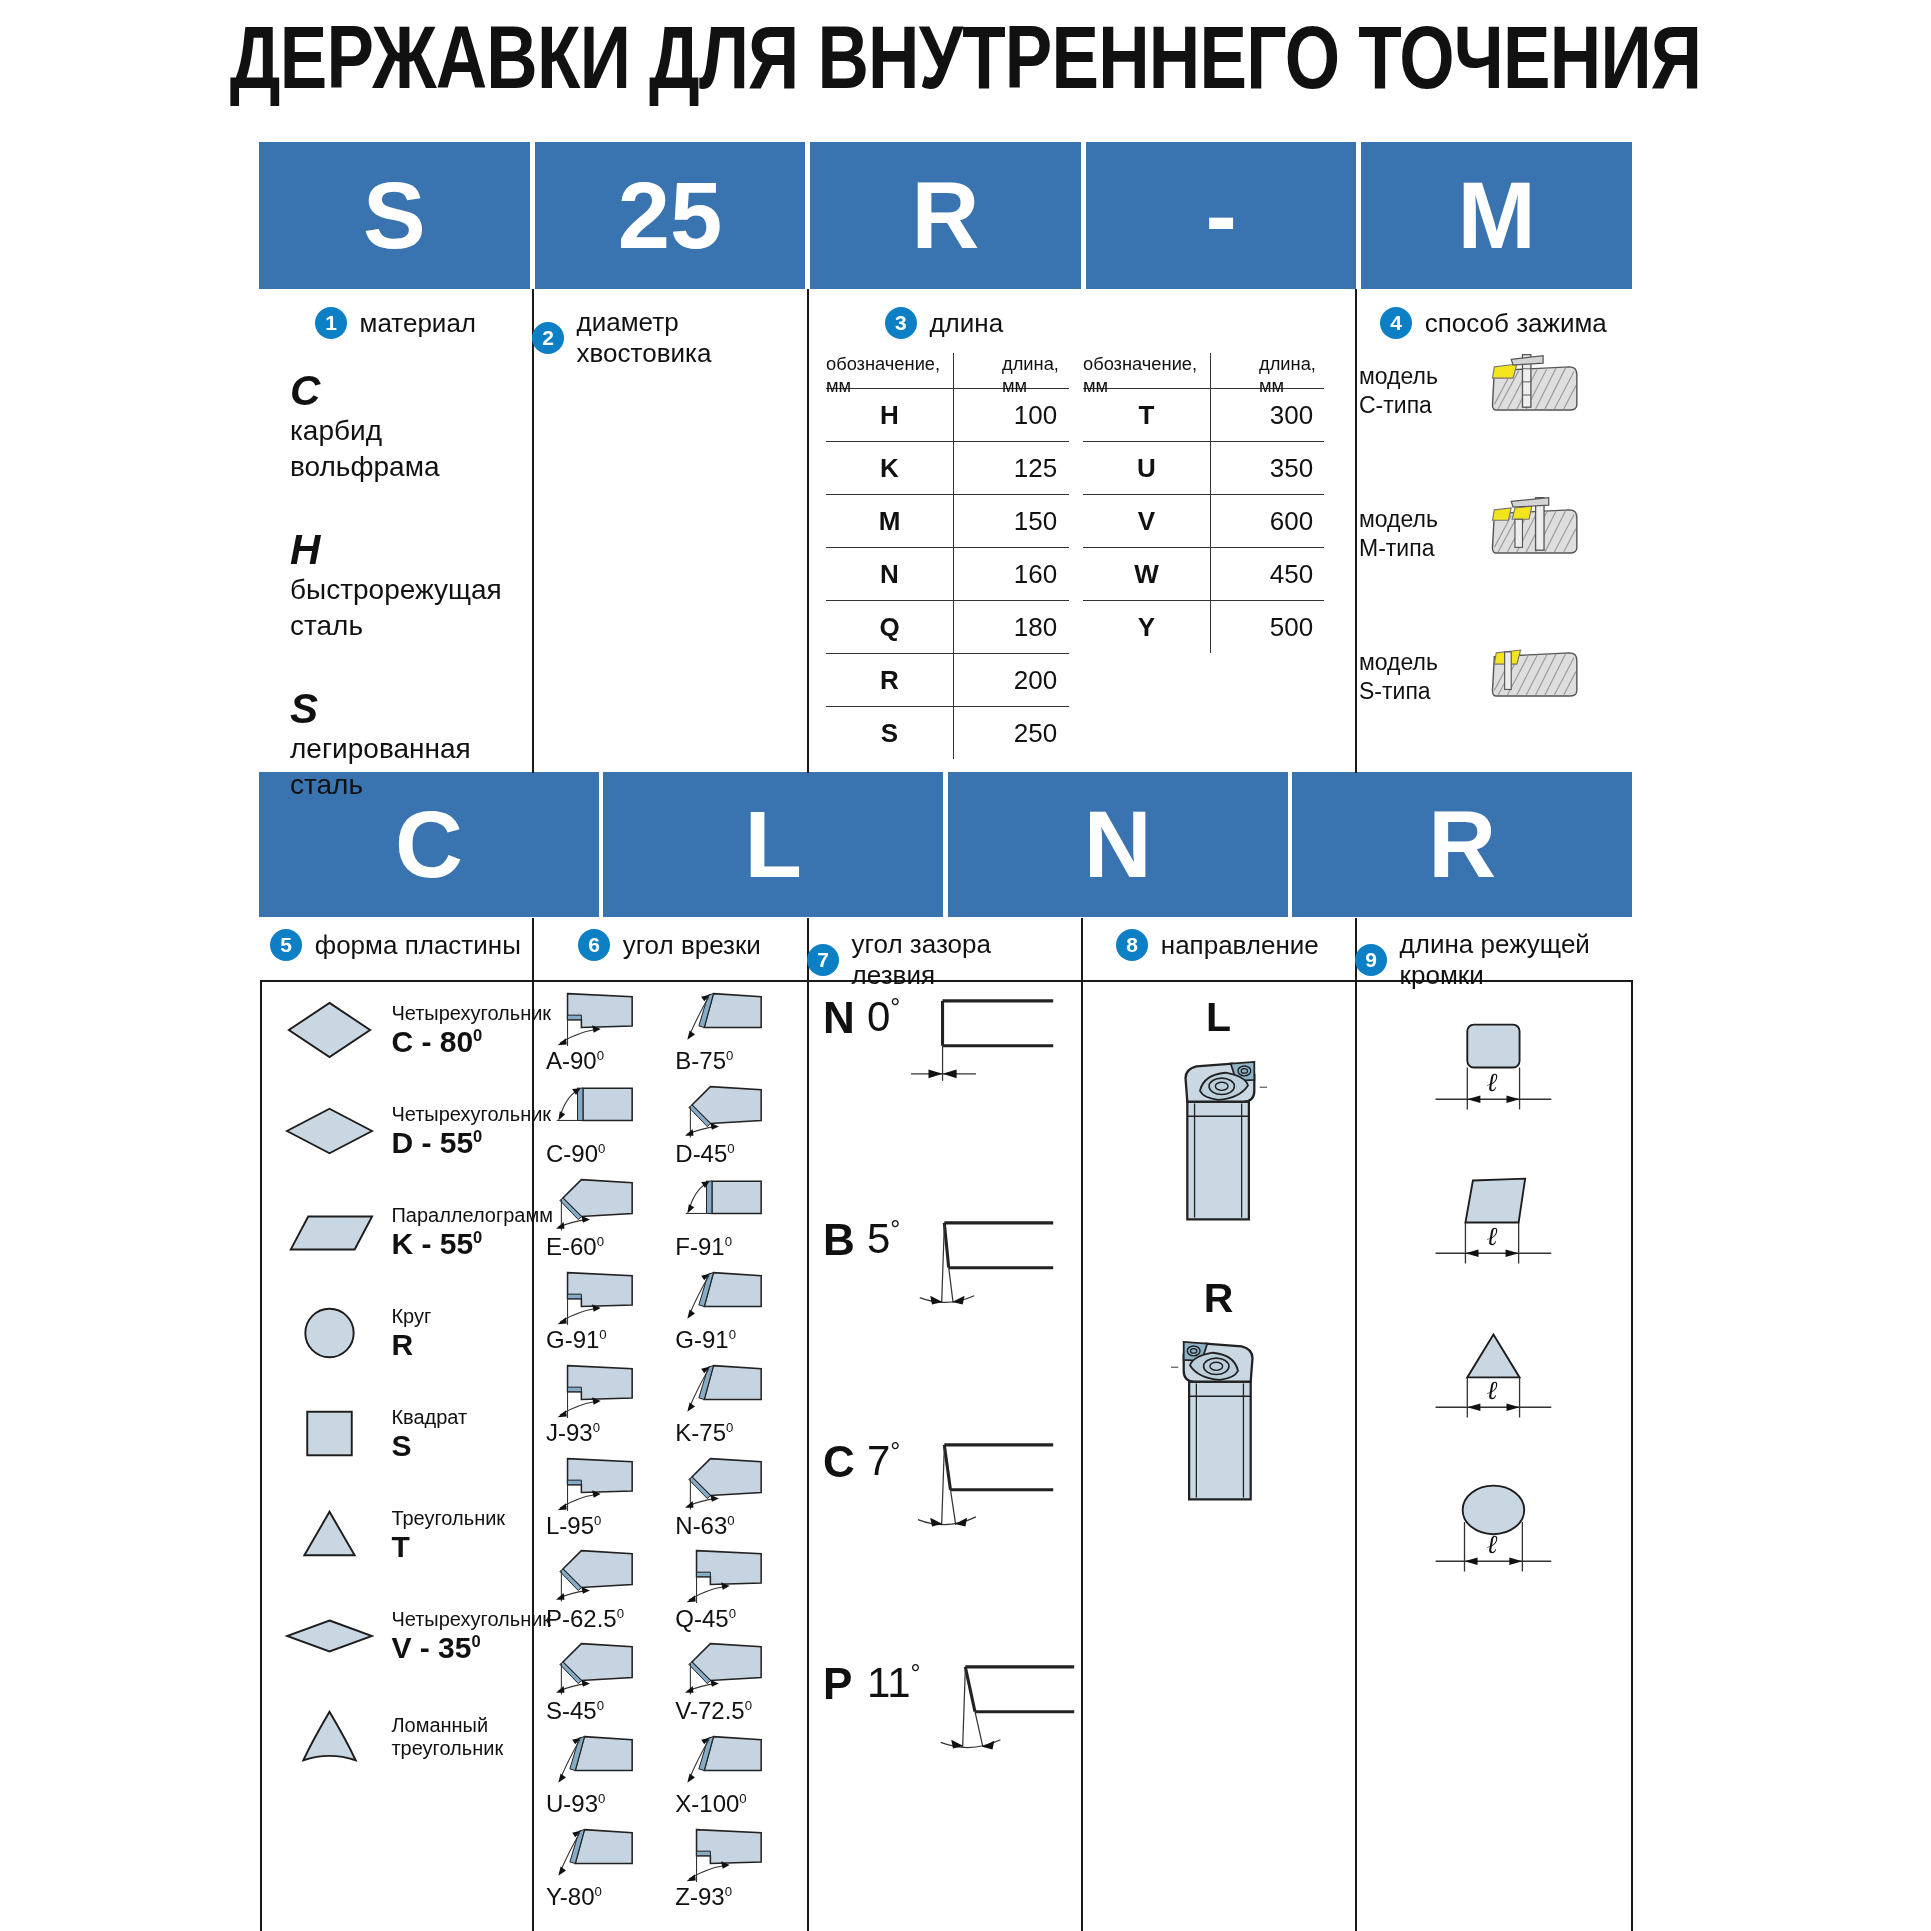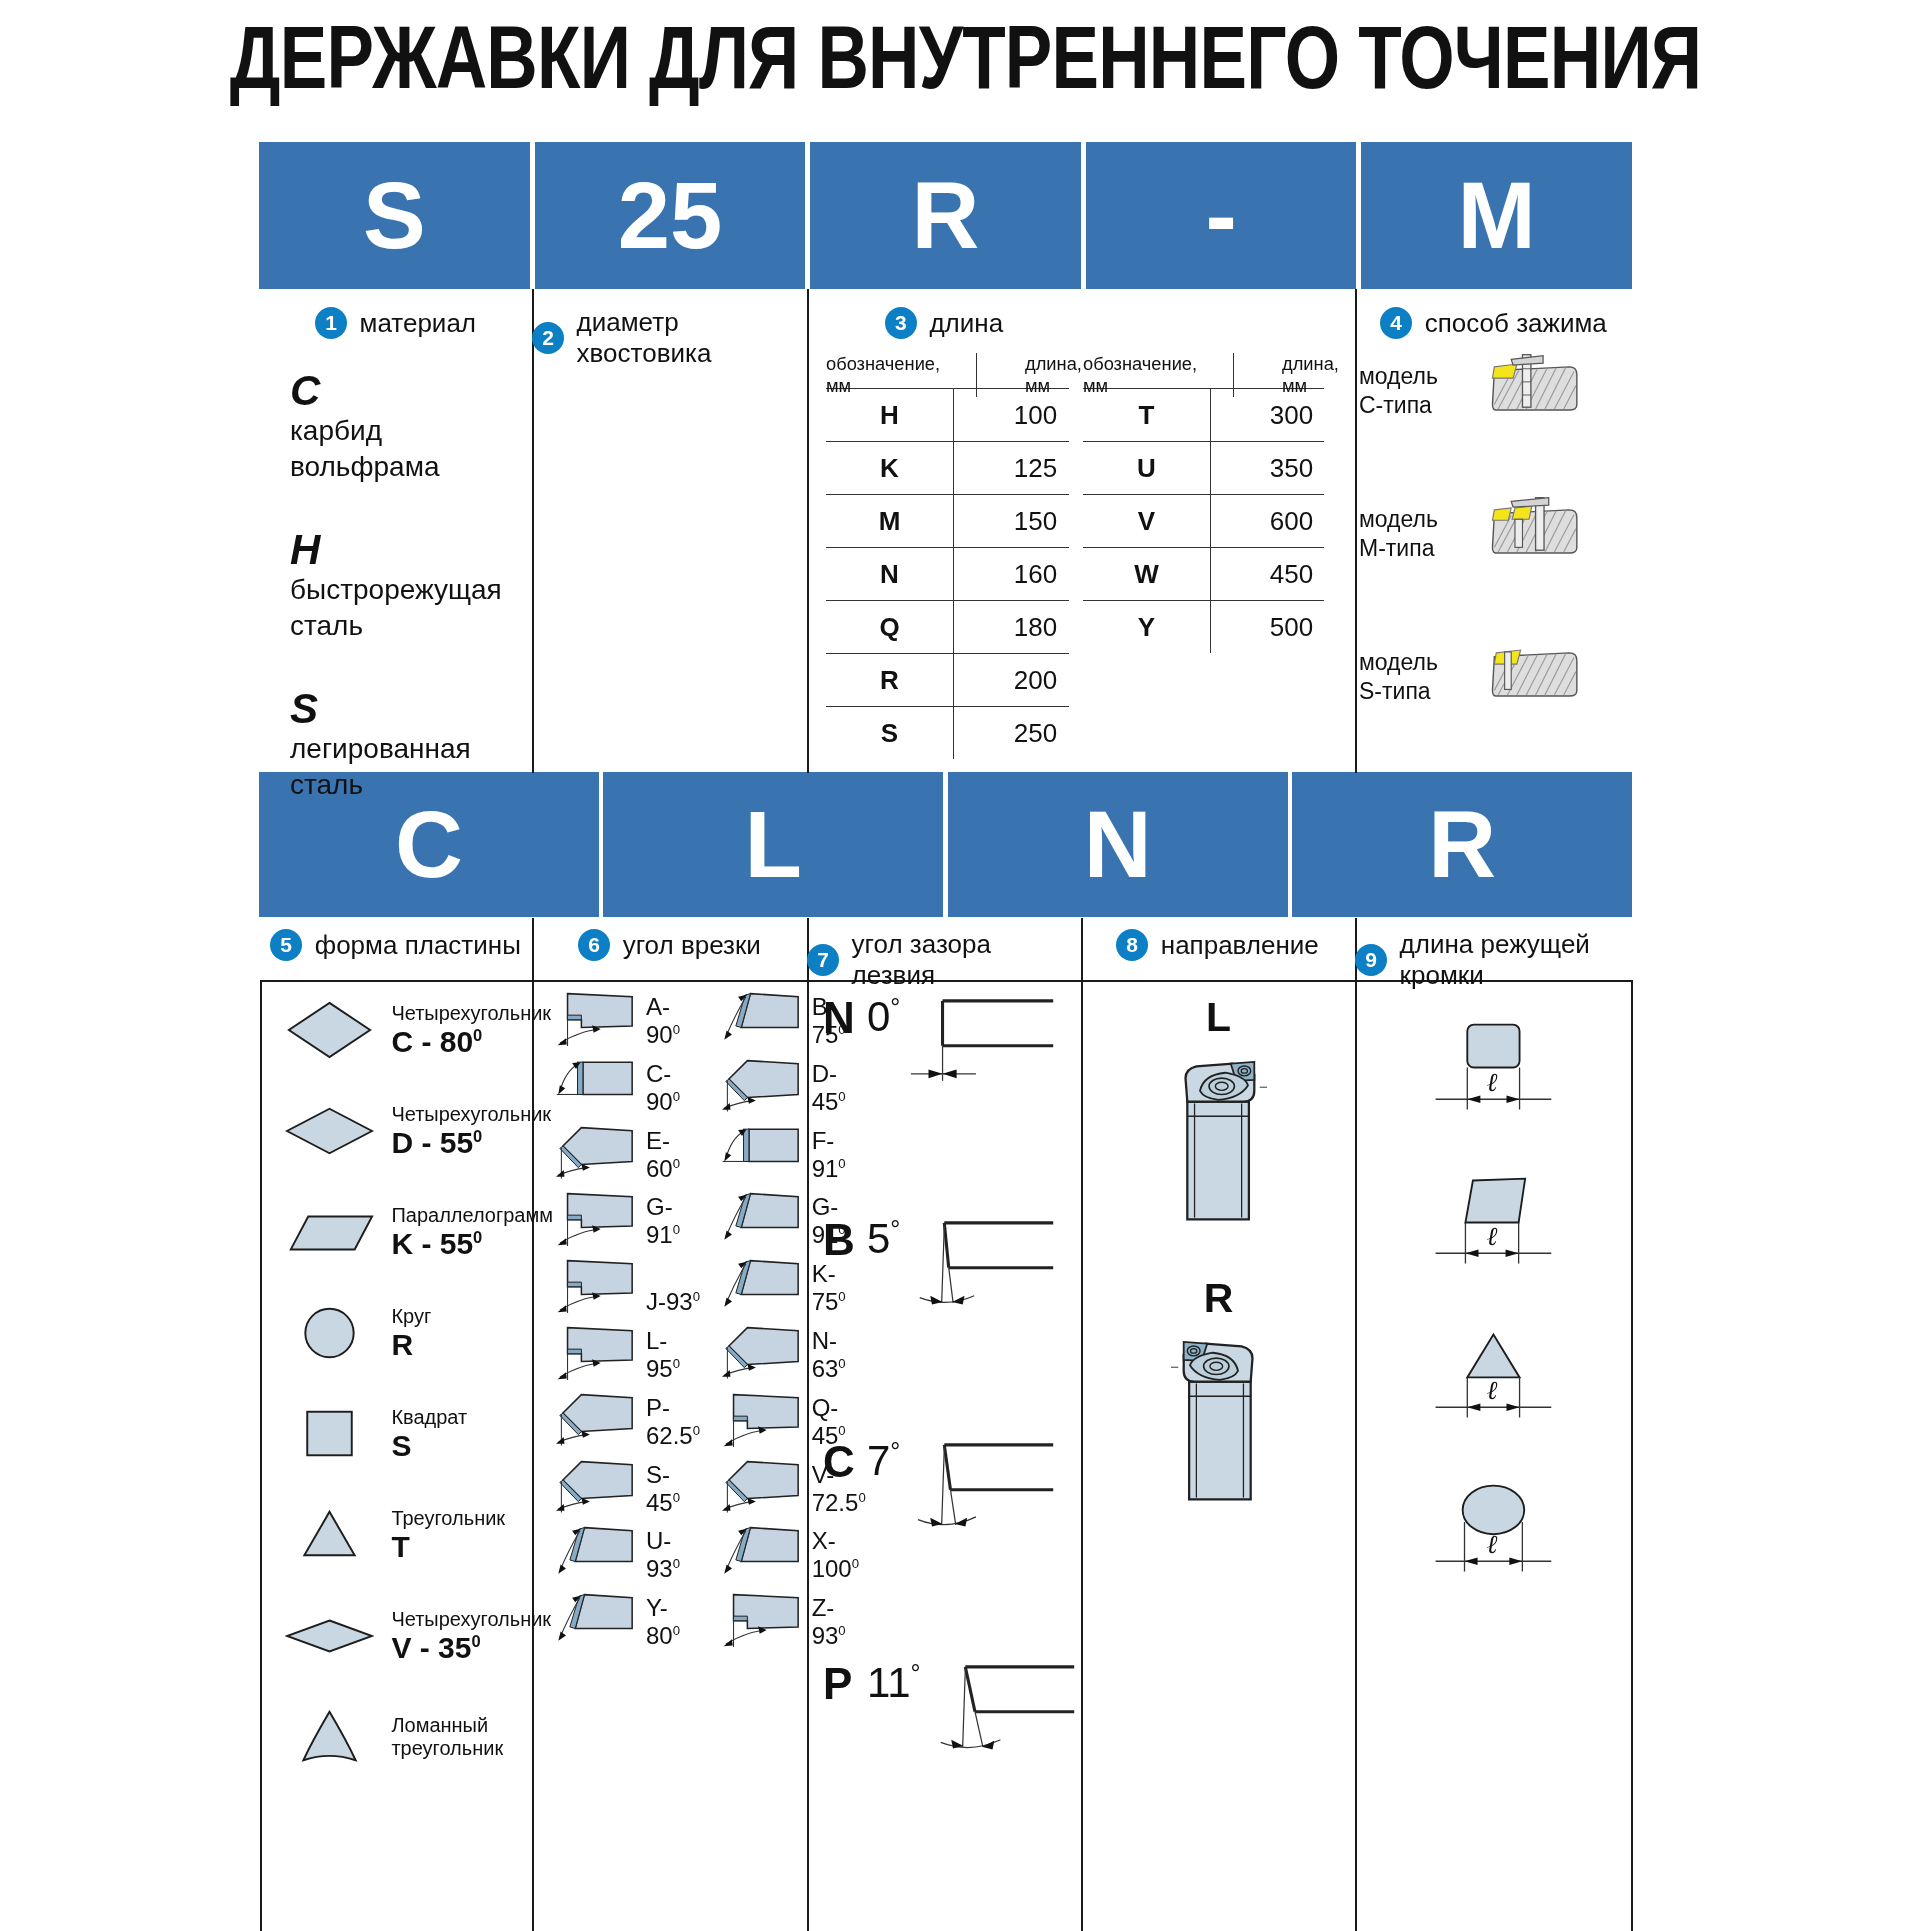--- a/index.html
+++ b/index.html
@@ -19,37 +19,37 @@
   .badge{width:32px;height:32px;border-radius:50%;background:var(--badge);color:#fff;font-weight:bold;
          font-size:21px;display:flex;align-items:center;justify-content:center;flex:0 0 auto;}
   .sec-label{font-size:26px;}
   
   .mat-item{margin-bottom:42px;}
   .mat-code{font-size:42px;font-weight:bold;font-style:italic;line-height:1.05;}
   .mat-desc{font-size:28px;line-height:1.3;max-width:227px;}
   
   .ltable{position:absolute;}
   .lt-head,.lt-row{display:grid;grid-template-columns:127px 1fr;}
-  .lt-head{height:35px;gap:23px;}
+  .lt-head{height:35px;}
   .lt-hc1,.lt-hc2{font-size:18.3px;display:flex;align-items:center;justify-content:center;}
   .lt-hc2,.lt-c2{border-left:1.9px solid #333;padding-left:48px;}
   .lt-row{height:52px;border-top:1.9px solid #333;}
   .lt-c1{font-weight:bold;}
   .lt-c1,.lt-c2{font-size:26px;display:flex;align-items:center;justify-content:center;}
   
   .clamp-item{display:flex;align-items:flex-start;gap:9.7px;margin-bottom:68px;}
   .clamp-label{font-size:23px;line-height:1.3;width:114px;padding-top:11.6px;}
   
   .ins-item{display:flex;align-items:center;gap:17.4px;margin-bottom:37px;height:64px;}
   .ins-shape{width:89px;flex:0 0 auto;display:flex;justify-content:center;}
   .ins-name{font-size:20px;line-height:1.15;max-width:162px;}
   .ins-code{font-size:30px;font-weight:bold;}
   .sup{font-size:.55em;vertical-align:super;}
   
-  .la-item{display:flex;align-items:flex-end;}
+  .la-item{display:flex;flex-direction:column;align-items:flex-start;}
   .la-label{font-size:24px;margin-top:-1.9px;}
   
   .cl-item{display:flex;align-items:flex-start;margin-bottom:114px;height:108px;}
   .cl-letter{font-size:44px;font-weight:bold;width:44px;}
   .cl-angle{font-size:42px;margin-right:1.9px;}
   .cl-deg{font-size:25px;vertical-align:super;}
   
   .dir-item{margin-bottom:48px;}
   .dir-label{font-size:41px;font-weight:bold;margin-bottom:9.7px;}
   

